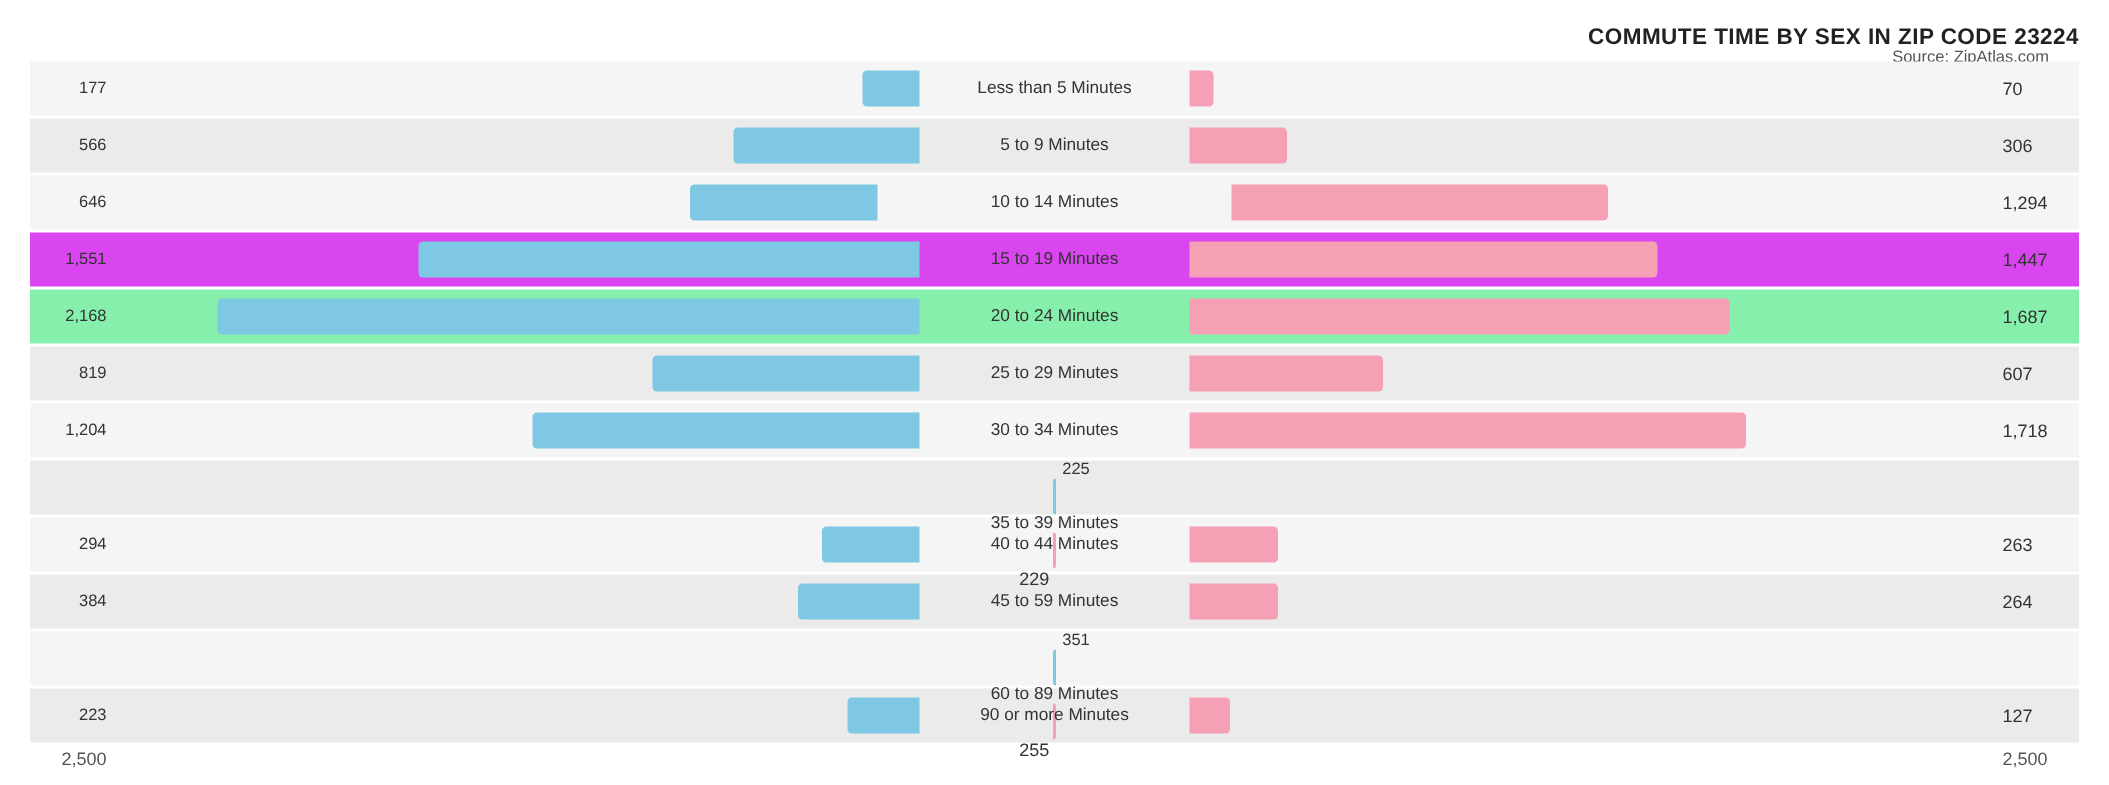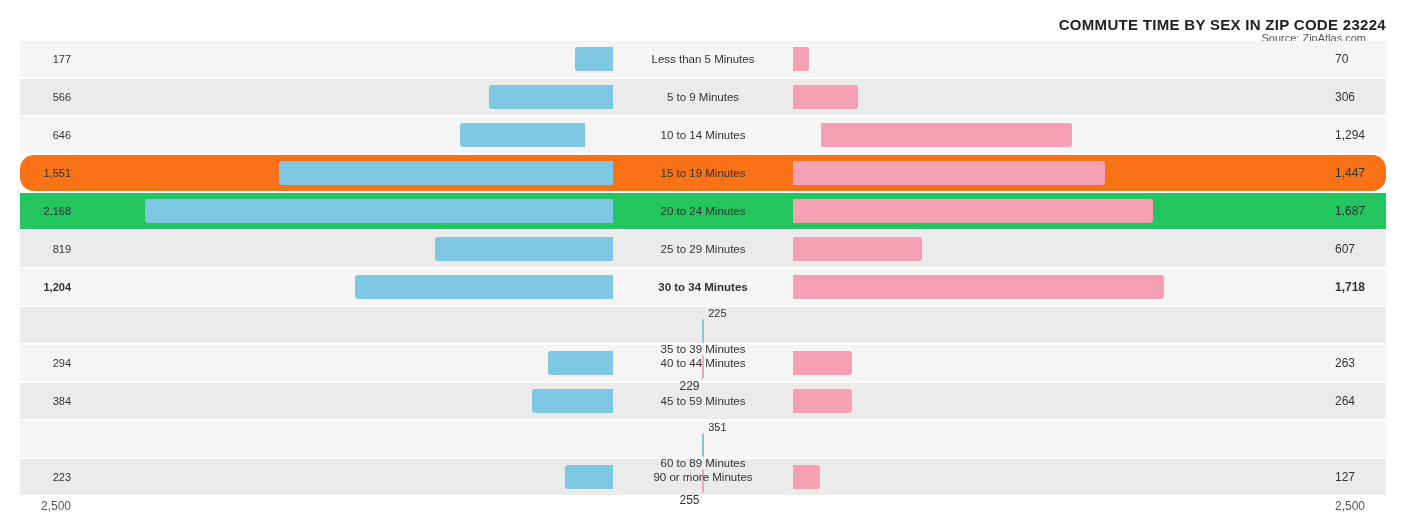--- a/index.html
+++ b/index.html
@@ -149,32 +149,32 @@
       <div class="left-val">646</div>
       <div class="bar-left">
         <div class="bar-left-inner" style="width:26%;"></div>
       </div>
       <div class="label-center">10 to 14 Minutes</div>
       <div class="bar-right">
         <div class="bar-right-inner" style="width:52%;"></div>
       </div>
       <div class="right-val">1,294</div>
     </div>
-      <div class="row" style="background: #f97316; border-radius: 14px;">
+      <div class="row" style="background: #d946ef;">
       <div class="left-val">1,551</div>
       <div class="bar-left">
         <div class="bar-left-inner" style="width:62%;"></div>
       </div>
       <div class="label-center">15 to 19 Minutes</div>
       <div class="bar-right">
         <div class="bar-right-inner" style="width:58%;"></div>
       </div>
       <div class="right-val">1,447</div>
     </div>
-      <div class="row" style="background: #22c55e;">
+      <div class="row" style="background: #86efac;">
       <div class="left-val">2,168</div>
       <div class="bar-left">
         <div class="bar-left-inner" style="width:87%;"></div>
       </div>
       <div class="label-center">20 to 24 Minutes</div>
       <div class="bar-right">
         <div class="bar-right-inner" style="width:67%;"></div>
       </div>
       <div class="right-val">1,687</div>
     </div>
@@ -182,21 +182,21 @@
       <div class="left-val">819</div>
       <div class="bar-left">
         <div class="bar-left-inner" style="width:33%;"></div>
       </div>
       <div class="label-center">25 to 29 Minutes</div>
       <div class="bar-right">
         <div class="bar-right-inner" style="width:24%;"></div>
       </div>
       <div class="right-val">607</div>
     </div>
-      <div class="row" style="background: rgb(245, 245, 245); font-weight: bold;">
+      <div class="row" style="background: rgb(245, 245, 245);">
       <div class="left-val">1,204</div>
       <div class="bar-left">
         <div class="bar-left-inner" style="width:48%;"></div>
       </div>
       <div class="label-center">30 to 34 Minutes</div>
       <div class="bar-right">
         <div class="bar-right-inner" style="width:69%;"></div>
       </div>
       <div class="right-val">1,718</div>
     </div>

